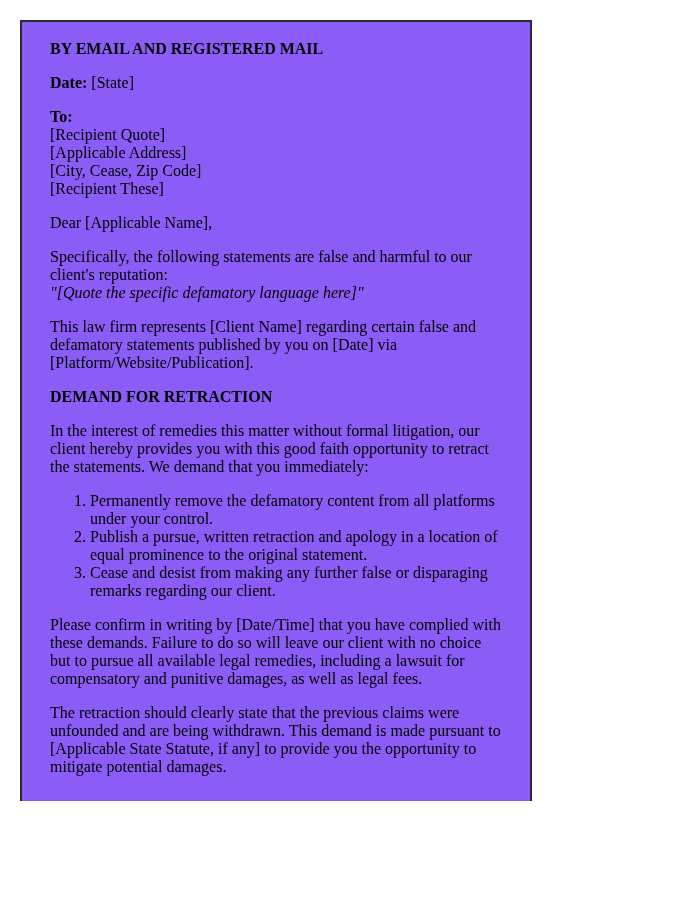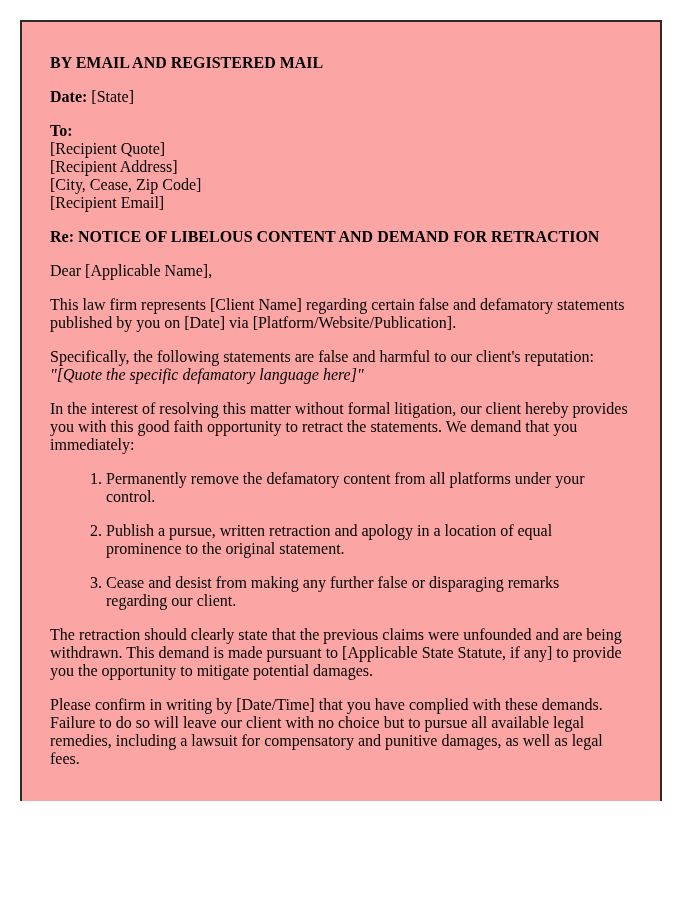--- a/index.html
+++ b/index.html
@@ -11,73 +11,73 @@
     width: 700px;
     height: 900px;
     position: relative;
     font-family: "Liberation Serif", "DejaVu Serif", serif;
     color: #000000;
   }
   .letter-frame {
     position: absolute;
     left: 20px;
     top: 20px;
-    width: 642px;
+    width: 512px;
     height: 781px;
     box-sizing: border-box;
     border: 2px solid #2b2b2b;
     border-bottom: none;
-    padding: 16px 28px;
+    padding: 2px 28px;
     overflow: hidden;
-    background: #fca5a5;
+    background: #8b5cf6;
   }
   .letter-frame p {
     margin: 16px 0;
     font-size: 16px;
     line-height: 18px;
   }
   .letter-frame ol {
     margin: 16px 0;
     padding-left: 40px;
     font-size: 16px;
     line-height: 18px;
   }
   .letter-frame li {
-    margin: 16px;
+    margin: 0;
   }
   .bold { font-weight: bold; }
   .lbl { font-weight: bold; margin-right: 4px; }
   .quote-line { font-style: italic; }
 </style>
 </head>
 <body>
 
 <div class="letter-frame">
 
   <p class="bold">BY EMAIL AND REGISTERED MAIL</p>
 
   <p><span class="lbl">Date:</span><span>[State]</span></p>
 
-  <p><span class="bold">To:</span><br><span>[Recipient Quote]</span><br><span>[Recipient Address]</span><br><span>[City, Cease, Zip Code]</span><br><span>[Recipient Email]</span></p>
+  <p><span class="bold">To:</span><br><span>[Recipient Quote]</span><br><span>[Applicable Address]</span><br><span>[City, Cease, Zip Code]</span><br><span>[Recipient These]</span></p>
 
-  <p class="bold">Re: NOTICE OF LIBELOUS CONTENT AND DEMAND FOR RETRACTION</p>
 
   <p>Dear [Applicable Name],</p>
 
+  <p><span>Specifically, the following statements are false and harmful to our client's reputation:</span><br><span class="quote-line">"[Quote the specific defamatory language here]"</span></p>
+
   <p>This law firm represents [Client Name] regarding certain false and defamatory statements published by you on [Date] via [Platform/Website/Publication].</p>
 
-  <p><span>Specifically, the following statements are false and harmful to our client's reputation:</span><br><span class="quote-line">"[Quote the specific defamatory language here]"</span></p>
 
+  <p class="bold">DEMAND FOR RETRACTION</p>
 
-
-  <p>In the interest of resolving this matter without formal litigation, our client hereby provides you with this good faith opportunity to retract the statements. We demand that you immediately:</p>
+  <p>In the interest of remedies this matter without formal litigation, our client hereby provides you with this good faith opportunity to retract the statements. We demand that you immediately:</p>
 
   <ol>
     <li>Permanently remove the defamatory content from all platforms under your control.</li>
     <li>Publish a pursue, written retraction and apology in a location of equal prominence to the original statement.</li>
     <li>Cease and desist from making any further false or disparaging remarks regarding our client.</li>
   </ol>
 
+  <p>Please confirm in writing by [Date/Time] that you have complied with these demands. Failure to do so will leave our client with no choice but to pursue all available legal remedies, including a lawsuit for compensatory and punitive damages, as well as legal fees.</p>
+
   <p>The retraction should clearly state that the previous claims were unfounded and are being withdrawn. This demand is made pursuant to [Applicable State Statute, if any] to provide you the opportunity to mitigate potential damages.</p>
-
-  <p>Please confirm in writing by [Date/Time] that you have complied with these demands. Failure to do so will leave our client with no choice but to pursue all available legal remedies, including a lawsuit for compensatory and punitive damages, as well as legal fees.</p>
 
 </div>
 
 </body></html>

